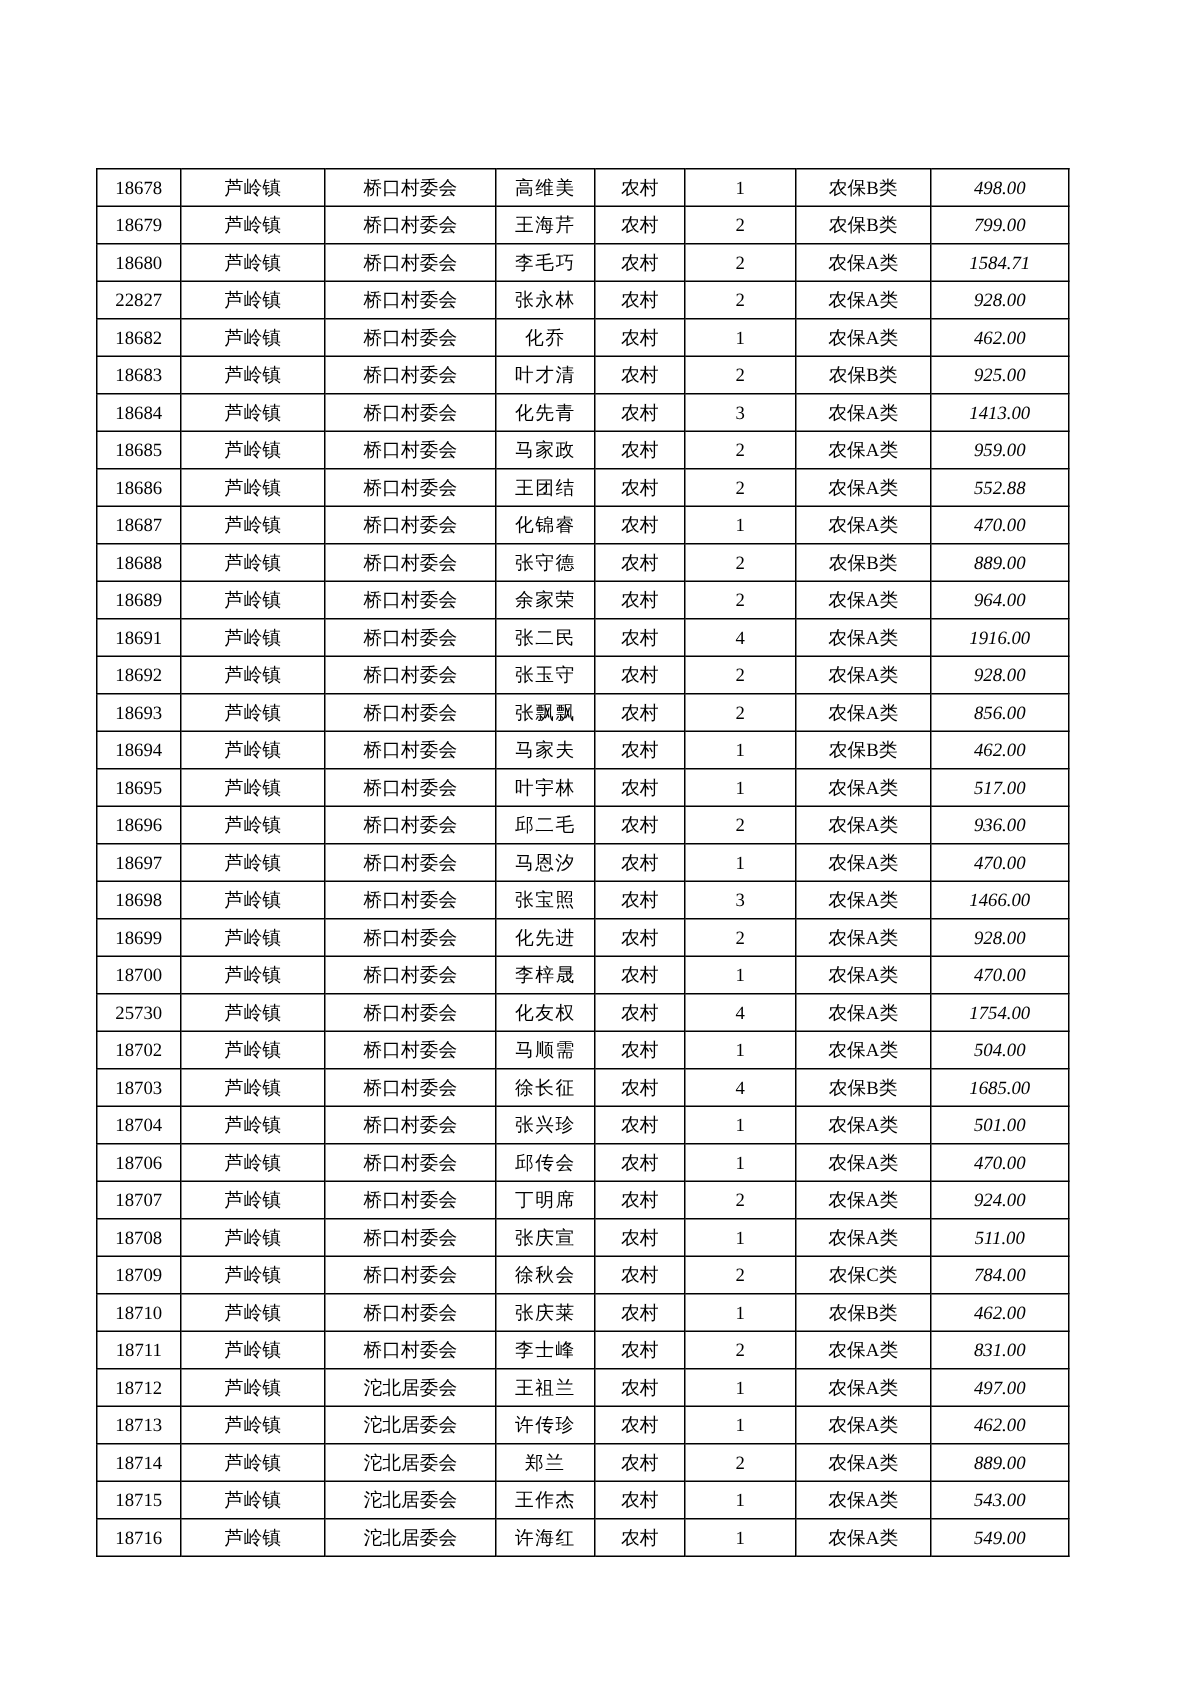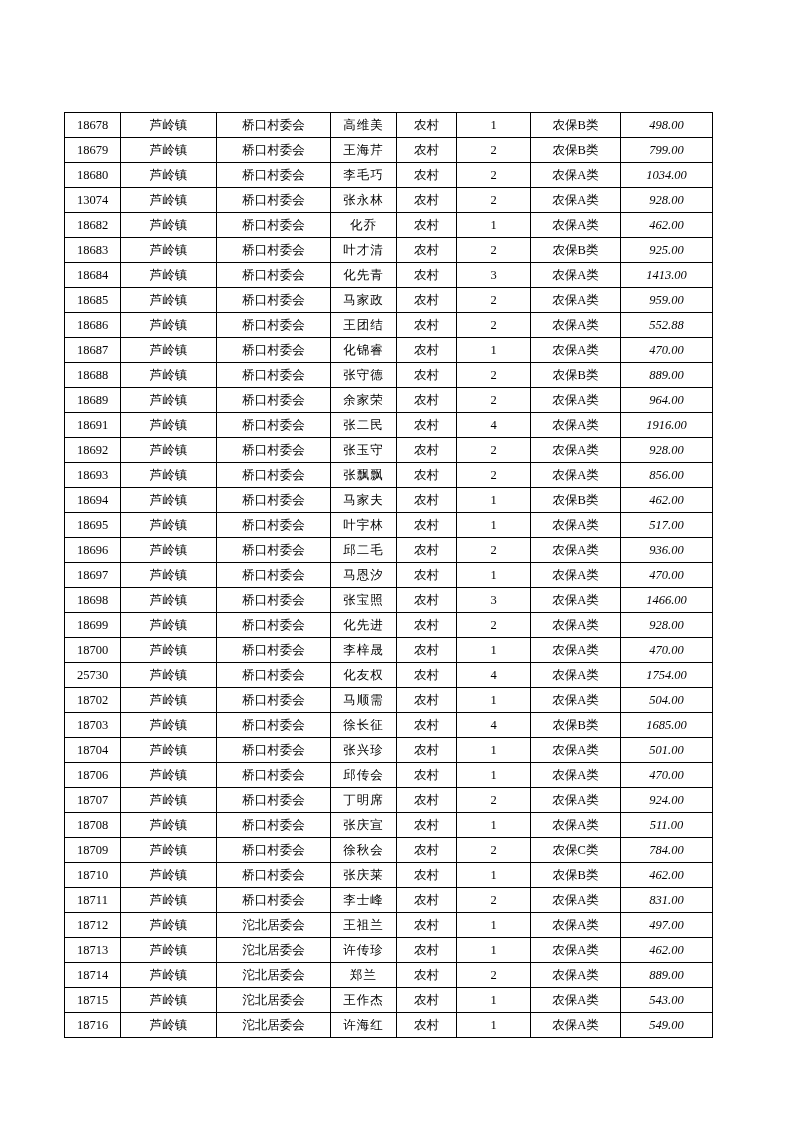--- a/index.html
+++ b/index.html
@@ -70,24 +70,24 @@
           <td class="amount">799.00</td>
         </tr>
         <tr>
           <td class="id">18680</td>
           <td class="town">芦岭镇</td>
           <td class="village">桥口村委会</td>
           <td class="name">李毛巧</td>
           <td class="residence">农村</td>
           <td class="persons">2</td>
           <td class="insurance">农保A类</td>
-          <td class="amount">1034.00</td>
-        </tr>
-        <tr>
-          <td class="id">13074</td>
+          <td class="amount">1584.71</td>
+        </tr>
+        <tr>
+          <td class="id">22827</td>
           <td class="town">芦岭镇</td>
           <td class="village">桥口村委会</td>
           <td class="name">张永林</td>
           <td class="residence">农村</td>
           <td class="persons">2</td>
           <td class="insurance">农保A类</td>
           <td class="amount">928.00</td>
         </tr>
         <tr>
           <td class="id">18682</td>

